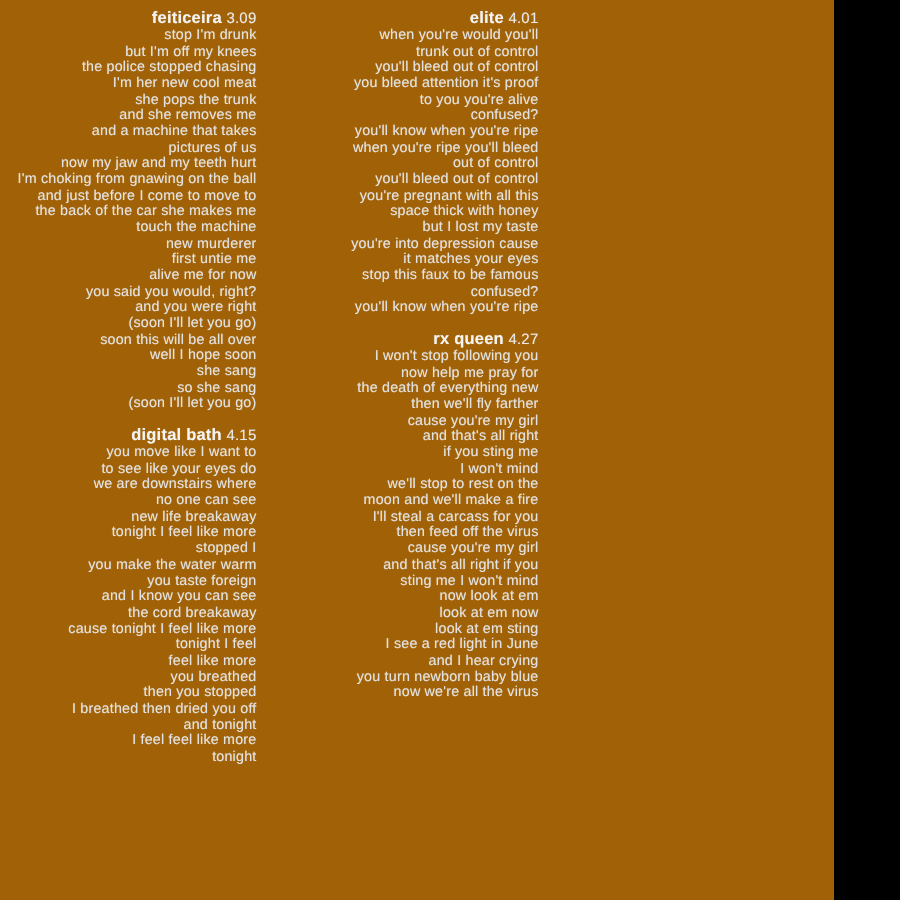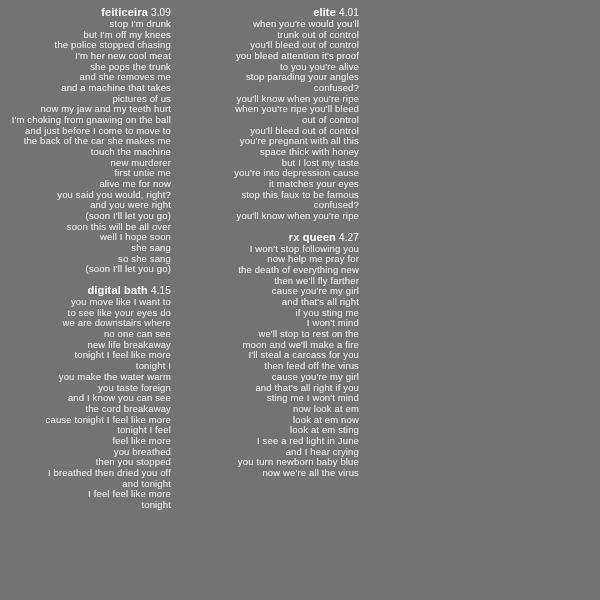--- a/index.html
+++ b/index.html
@@ -2,23 +2,23 @@
 <html><head>
 <meta charset="utf-8">
 <style>
   html, body {
     margin: 0;
     padding: 0;
     background: #000000;
   }
   .page {
     position: relative;
-    width: 600px;
+    width: 556px;
     height: 600px;
-    background: #737373;
+    background: #a16207;
     overflow: hidden;
     font-family: "Liberation Sans", "DejaVu Sans", sans-serif;
   }
   .column {
     position: absolute;
     top: 7px;
     text-align: right;
     color: #e2e2e2;
     font-size: 9.5px;
     line-height: 10.68px;
@@ -77,21 +77,21 @@
         <div class="line">(soon I'll let you go)</div>
       </div>
       <div class="song">
         <h2 class="song-title"><span>digital bath</span><span class="duration">4.15</span></h2>
         <div class="line">you move like I want to</div>
         <div class="line">to see like your eyes do</div>
         <div class="line">we are downstairs where</div>
         <div class="line">no one can see</div>
         <div class="line">new life breakaway</div>
         <div class="line">tonight I feel like more</div>
-        <div class="line">tonight I</div>
+        <div class="line">stopped I</div>
         <div class="line">you make the water warm</div>
         <div class="line">you taste foreign</div>
         <div class="line">and I know you can see</div>
         <div class="line">the cord breakaway</div>
         <div class="line">cause tonight I feel like more</div>
         <div class="line">tonight I feel</div>
         <div class="line">feel like more</div>
         <div class="line">you breathed</div>
         <div class="line">then you stopped</div>
         <div class="line">I breathed then dried you off</div>
@@ -101,21 +101,20 @@
       </div>
     </section>
   <section class="column column-right">
       <div class="song">
         <h2 class="song-title"><span>elite</span><span class="duration">4.01</span></h2>
         <div class="line">when you're would you'll</div>
         <div class="line">trunk out of control</div>
         <div class="line">you'll bleed out of control</div>
         <div class="line">you bleed attention it's proof</div>
         <div class="line">to you you're alive</div>
-        <div class="line">stop parading your angles</div>
         <div class="line">confused?</div>
         <div class="line">you'll know when you're ripe</div>
         <div class="line">when you're ripe you'll bleed</div>
         <div class="line">out of control</div>
         <div class="line">you'll bleed out of control</div>
         <div class="line">you're pregnant with all this</div>
         <div class="line">space thick with honey</div>
         <div class="line">but I lost my taste</div>
         <div class="line">you're into depression cause</div>
         <div class="line">it matches your eyes</div>

